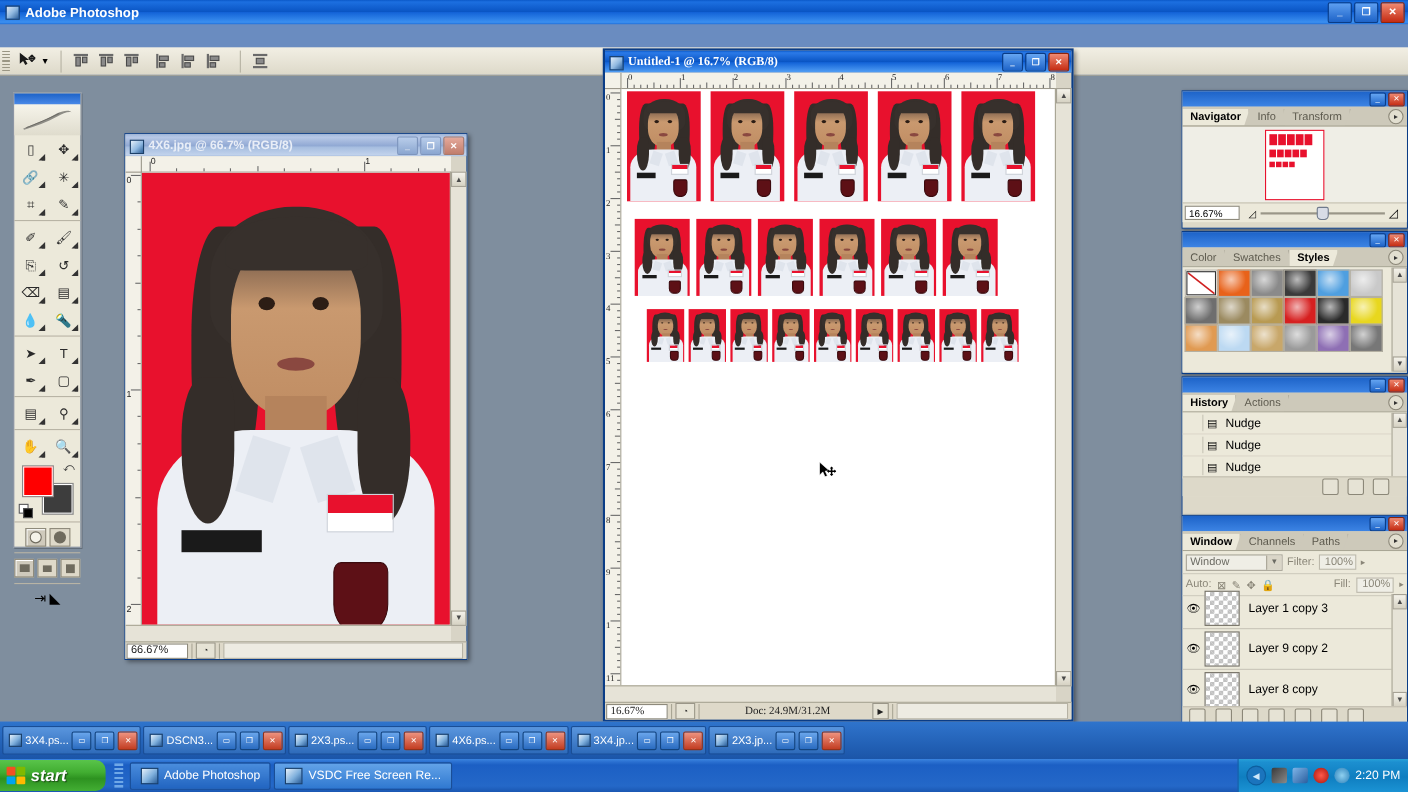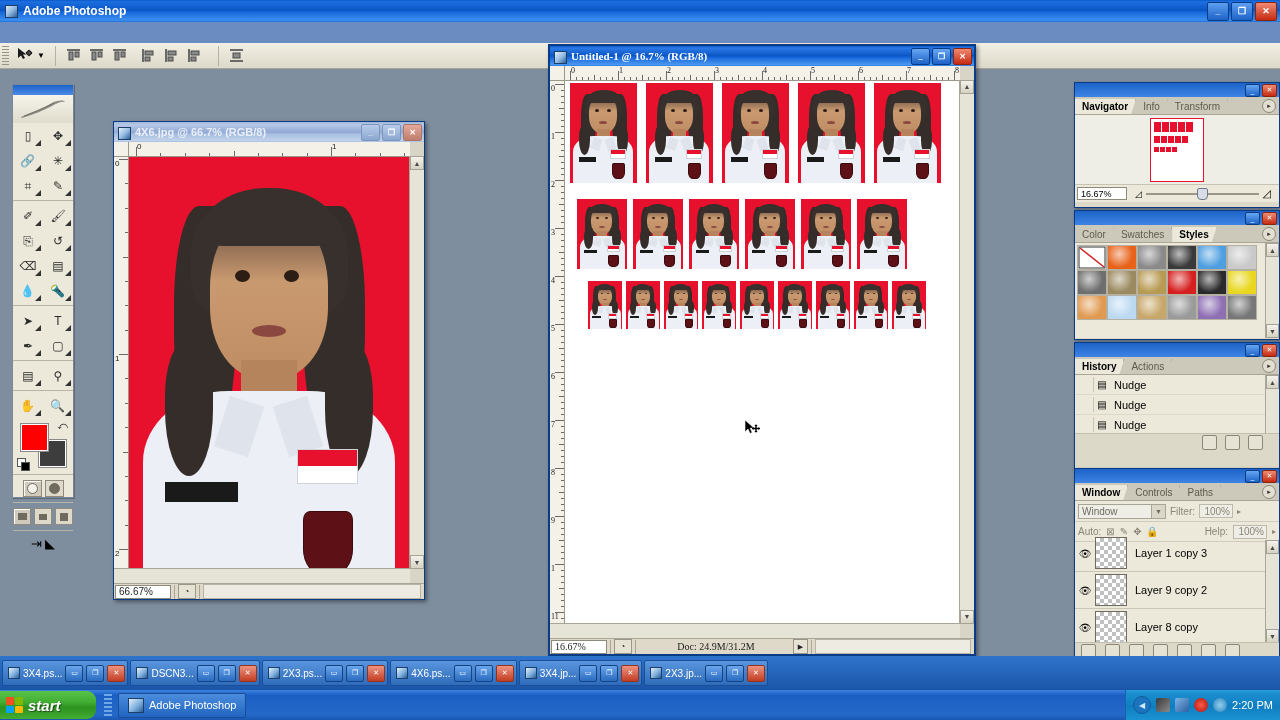--- a/index.html
+++ b/index.html
@@ -1290,41 +1290,41 @@
     </div>
   </div>
 
   <div class="pal" style="left:1074px;top:468px;width:204px;height:208px;">
     <div class="pal-bar">
       <span class="pb">_</span>
       <span class="pb close">✕</span>
     </div>
     <div class="tabs" id="laytabs">
       <span class="tab act">Window</span>
-        <span class="tab">Controls</span>
+        <span class="tab">Channels</span>
         <span class="tab">Paths</span>
         <span class="tmenu">▸</span>
     </div>
     <div class="pbody" style="height:159px;position:relative;overflow:hidden;">
       <div class="mode-row">
         <span class="mode-sel">
           <span>Window</span>
           <span class="arr">▼</span>
         </span>
         <span class="op-lbl">Filter:</span>
         <span class="op-val">100%</span>
         <span style="font-size:8px;color:#8a8678;">▸</span>
       </div>
       <div class="lock-row">
         <span>Auto:</span>
         <span>⊠</span>
         <span>✎</span>
         <span>✥</span>
         <span>🔒</span>
-        <span style="margin-left:auto;">Help:</span>
+        <span style="margin-left:auto;">Fill:</span>
         <span class="op-val">100%</span>
         <span style="font-size:8px;">▸</span>
       </div>
       <div id="layrows" style="margin-right:13px;position:relative;top:-7px;">
           <div class="lay-row">
             <span class="lay-eye" style="font-size: 10px;">👁</span>
             <span class="lay-th"></span>
             <span class="lay-name">Layer 1 copy 3</span>
           </div>
           <div class="lay-row">
@@ -1413,20 +1413,24 @@
           <i style="background:#ffb900;"></i>
       </span>
       <span>start</span>
     </div>
     <span class="tskgrip"></span>
     <div id="tskbtns" style="display:flex;align-items:center;">
         <div class="tskbtn">
           <span class="ti" style="background: linear-gradient(135deg, rgb(230, 240, 250), rgb(127, 176, 221) 55%, rgb(42, 93, 152)); border: 1px solid rgb(27, 63, 104);"></span>
           <span>Adobe Photoshop</span>
         </div>
+        <div class="tskbtn act">
+          <span class="ti" style="background: linear-gradient(135deg, rgb(230, 240, 250), rgb(127, 176, 221) 55%, rgb(42, 93, 152)); border: 1px solid rgb(27, 63, 104);"></span>
+          <span>VSDC Free Screen Re...</span>
+        </div>
       </div>
     <div class="tray">
       <span class="trayarrow">◀</span>
       <span class="trayico" style="background:linear-gradient(135deg,#3a3a3a,#8a8a8a);"></span>
       <span class="trayico" style="background:linear-gradient(135deg,#7fb5e8,#2a5e9e);"></span>
       <span class="trayico" style="background:radial-gradient(circle,#ff5a4a,#a8130a);border-radius:50%;"></span>
       <span class="trayico" style="background:radial-gradient(circle,#8fd0f0,#2a7fb8);border-radius:50%;"></span>
       <span>2:20 PM</span>
     </div>
   </div>

